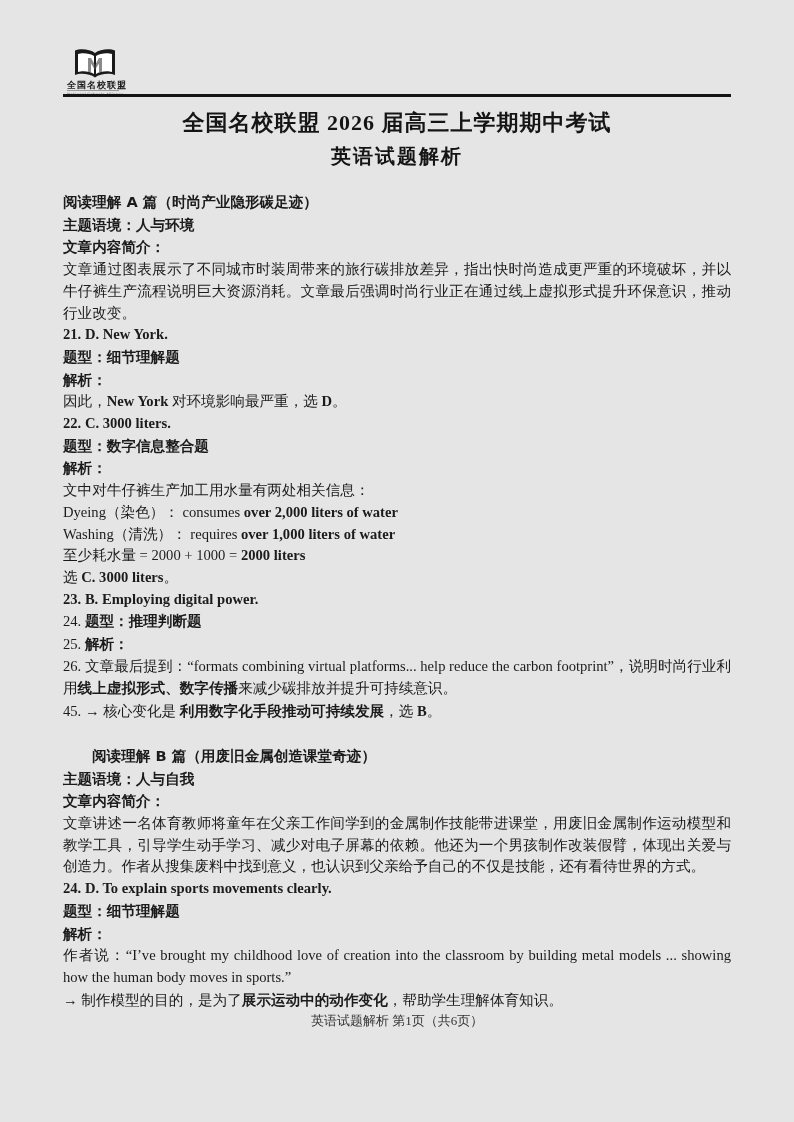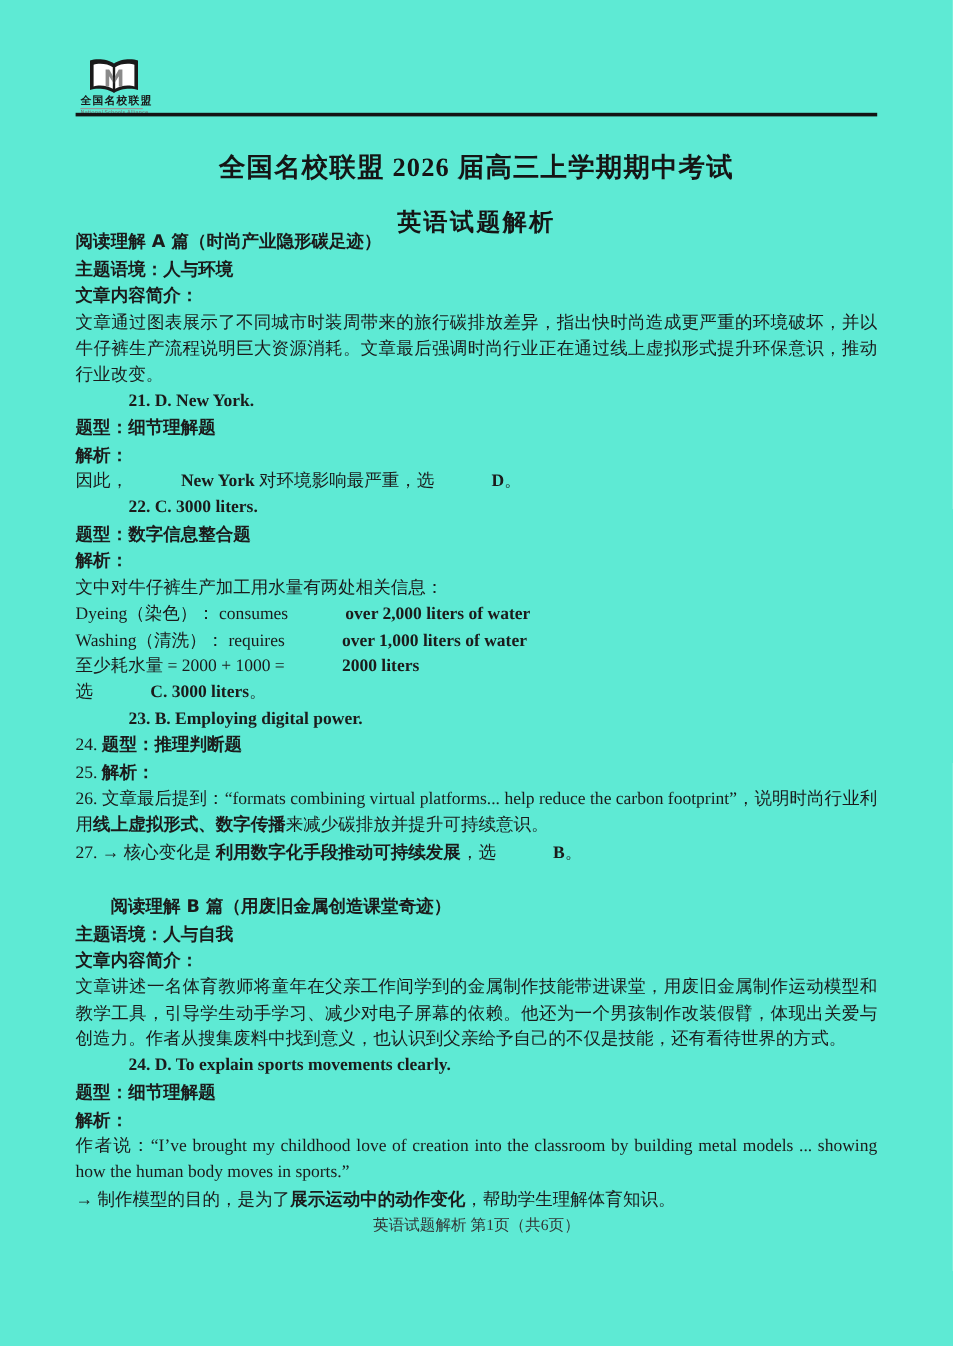--- a/index.html
+++ b/index.html
@@ -4,21 +4,21 @@
 <style>
   html, body { margin: 0; padding: 0; }
   body {
     width: 794px; height: 1122px;
     background: #ffffff;
     position: relative;
     font-family: "Liberation Serif", "DejaVu Serif", serif;
     color: #1b1b1b;
     overflow: hidden;
   }
-  .page { position: absolute; inset: 0; background: #5eead4; }
+  .page { position: absolute; inset: 0; background: #e5e5e5; }
 
   
   .logo-block { position: absolute; left: 67px; top: 48px; width: 78px; }
   .logo-book { display: block; margin-left: 6px; }
   .logo-name {
     font-family: "DejaVu Sans", "Liberation Sans", sans-serif;
     font-weight: bold; font-size: 9px; letter-spacing: 1px;
     color: #1a1a1a; line-height: 10px; white-space: nowrap;
   }
   .logo-sub {
@@ -28,40 +28,40 @@
     width: 52px;
   }
 
   .top-rule {
     position: absolute; left: 63px; top: 94px;
     width: 668px; height: 3px; background: #141414;
   }
 
   .titles { position: absolute; left: 0; top: 108px; width: 794px; text-align: center; }
   .doc-title {
-    margin: 17px; font-size: 22px; font-weight: 600;
+    margin: 0; font-size: 22px; font-weight: 600;
     font-family: "Liberation Serif", "DejaVu Serif", serif;
     letter-spacing: 1px; color: #151515;
   }
   .doc-subtitle {
     margin: 5px 0 0 0; font-size: 20px; font-weight: bold;
     font-family: "DejaVu Sans", "Liberation Sans", sans-serif;
     letter-spacing: 2px; color: #151515;
   }
 
   .doc-body {
     position: absolute; left: 63px; top: 191px; width: 668px;
     font-size: 14.6px; line-height: 21.7px;
     text-align: justify;
   }
   .doc-body p { margin: 0; }
   .doc-body p.gap { margin-top: 22px; padding-left: 29px; }
 
   .run-n { font-weight: normal; }
-  .run-b { font-weight: bold; font-family: "Liberation Serif", "DejaVu Serif", serif; margin-left: 44px; }
+  .run-b { font-weight: bold; font-family: "Liberation Serif", "DejaVu Serif", serif; }
   .run-hb { font-weight: bold; font-family: "DejaVu Sans", "Liberation Sans", sans-serif; margin-top: 16px; }
 
   .footer {
     position: absolute; left: 0; top: 1012px; width: 794px;
     text-align: center; 
     font-size: 13px; color: #333;
     font-family: "Liberation Serif", "DejaVu Serif", serif;
   }
 </style>
 </head>
@@ -103,21 +103,21 @@
       <p><span class="run-hb">解析：</span></p>
       <p><span class="run-n">文中对牛仔裤生产加工用水量有两处相关信息：</span></p>
       <p><span class="run-n">Dyeing（染色）： consumes </span><span class="run-b">over 2,000 liters of water</span></p>
       <p><span class="run-n">Washing（清洗）： requires </span><span class="run-b">over 1,000 liters of water</span></p>
       <p><span class="run-n">至少耗水量 = 2000 + 1000 = </span><span class="run-b">2000 liters</span></p>
       <p><span class="run-n">选 </span><span class="run-b">C. 3000 liters</span><span class="run-n">。</span></p>
       <p><span class="run-b">23. B. Employing digital power.</span></p>
       <p><span class="run-n">24. </span><span class="run-hb">题型：推理判断题</span></p>
       <p><span class="run-n">25. </span><span class="run-hb">解析：</span></p>
       <p><span class="run-n">26. 文章最后提到：“formats combining virtual platforms... help reduce the carbon footprint”，说明时尚行业利用</span><span class="run-hb">线上虚拟形式、数字传播</span><span class="run-n">来减少碳排放并提升可持续意识。</span></p>
-      <p><span class="run-n">27. →  核心变化是 </span><span class="run-hb">利用数字化手段推动可持续发展</span><span class="run-n">，选 </span><span class="run-b">B</span><span class="run-n">。</span></p>
+      <p><span class="run-n">45. →  核心变化是 </span><span class="run-hb">利用数字化手段推动可持续发展</span><span class="run-n">，选 </span><span class="run-b">B</span><span class="run-n">。</span></p>
       <p class="gap"><span class="run-hb">阅读理解 B 篇（用废旧金属创造课堂奇迹）</span></p>
       <p><span class="run-hb">主题语境：人与自我</span></p>
       <p><span class="run-hb">文章内容简介：</span></p>
       <p><span class="run-n">文章讲述一名体育教师将童年在父亲工作间学到的金属制作技能带进课堂，用废旧金属制作运动模型和教学工具，引导学生动手学习、减少对电子屏幕的依赖。他还为一个男孩制作改装假臂，体现出关爱与创造力。作者从搜集废料中找到意义，也认识到父亲给予自己的不仅是技能，还有看待世界的方式。</span></p>
       <p><span class="run-b">24. D. To explain sports movements clearly.</span></p>
       <p><span class="run-hb">题型：细节理解题</span></p>
       <p><span class="run-hb">解析：</span></p>
       <p><span class="run-n">作者说：“I’ve brought my childhood love of creation into the classroom by building metal models ... showing how the human body moves in sports.”</span></p>
       <p><span class="run-n">→  制作模型的目的，是为了</span><span class="run-hb">展示运动中的动作变化</span><span class="run-n">，帮助学生理解体育知识。</span></p>
     </div>

